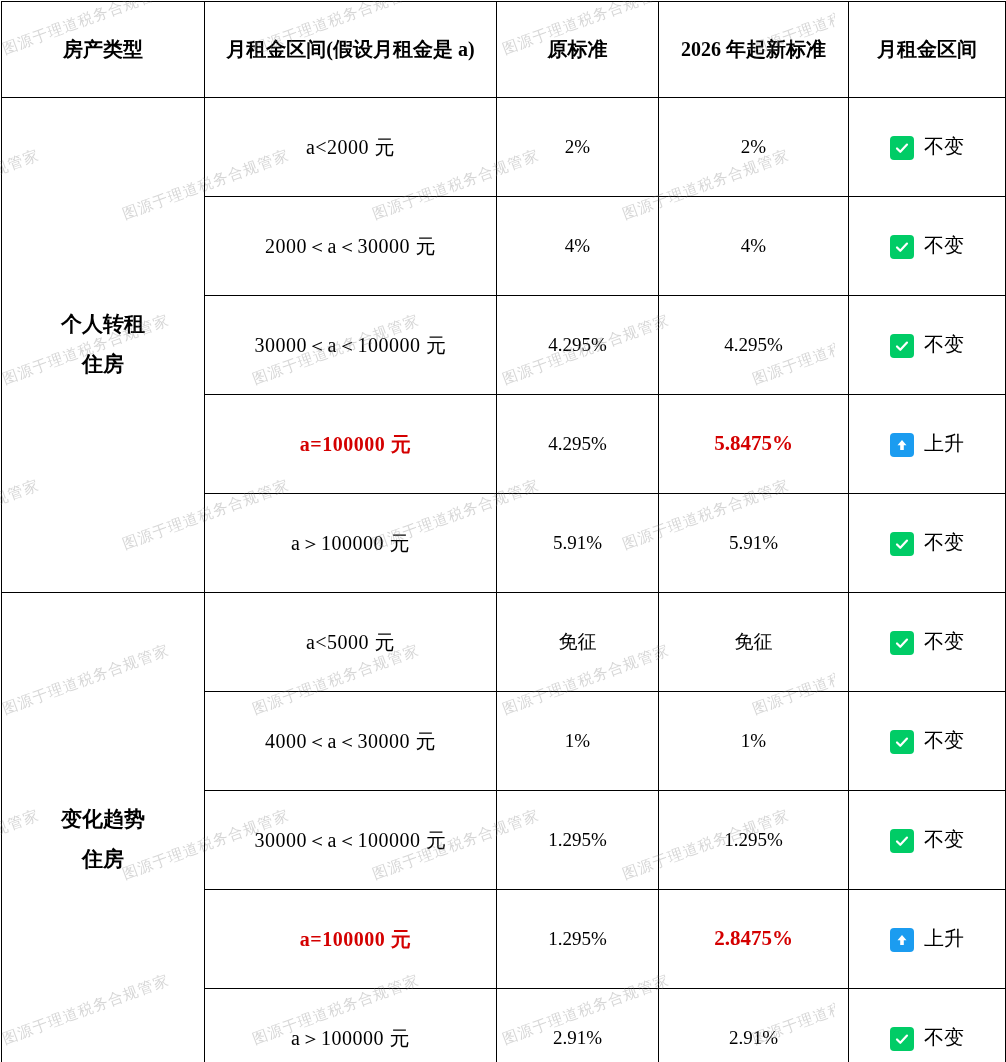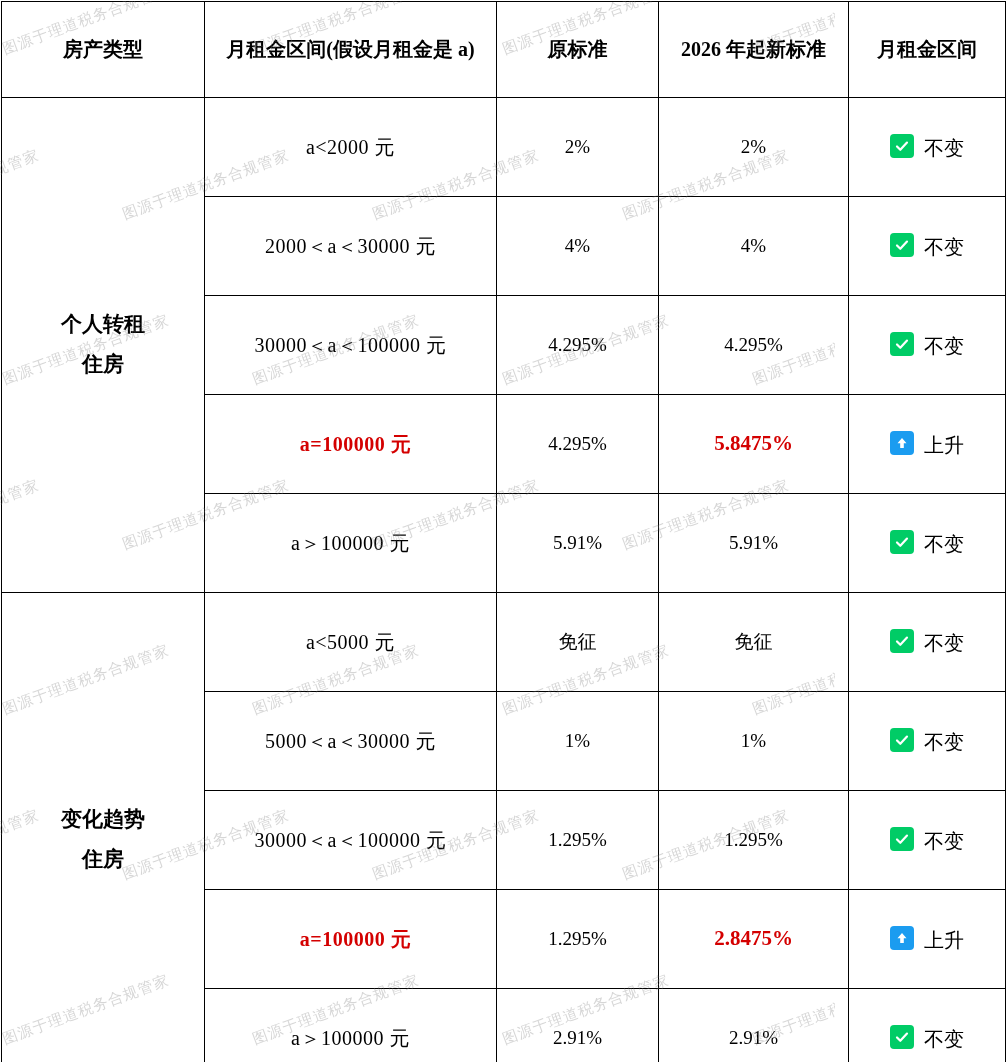--- a/index.html
+++ b/index.html
@@ -83,21 +83,21 @@
     color: #d40000;
     font-weight: bold;
     font-size: 21px;
   }
 
   td.trend-cell {
     font-size: 20px;
   }
   .trend-wrap {
     display: inline-flex;
-    align-items: flex-start;
+    align-items: flex-end;
     gap: 10px;
     justify-content: center;
   }
   .trend-icon {
     width: 24px;
     height: 24px;
     border-radius: 4px;
     display: inline-flex;
     align-items: center;
     justify-content: center;
@@ -253,21 +253,21 @@
               <svg width="16" height="16" viewBox="0 0 16 16">
                   <path d="M3 8.5 L6.3 11.8 L13 4.6" fill="none" stroke="#ffffff" stroke-width="2.2" stroke-linecap="round" stroke-linejoin="round"></path>
                 </svg>
             </span>
             <span class="trend-label">不变</span>
           </span>
         </td>
       </tr>
 
       <tr>
-        <td class="range-cell">5000＜a＜30000 元</td>
+        <td class="range-cell">4000＜a＜30000 元</td>
         <td class="value-cell">1%</td>
         <td class="value-cell">1%</td>
         <td class="trend-cell">
           <span class="trend-wrap">
             <span class="trend-icon same">
               <svg width="16" height="16" viewBox="0 0 16 16">
                   <path d="M3 8.5 L6.3 11.8 L13 4.6" fill="none" stroke="#ffffff" stroke-width="2.2" stroke-linecap="round" stroke-linejoin="round"></path>
                 </svg>
             </span>
             <span class="trend-label">不变</span>

